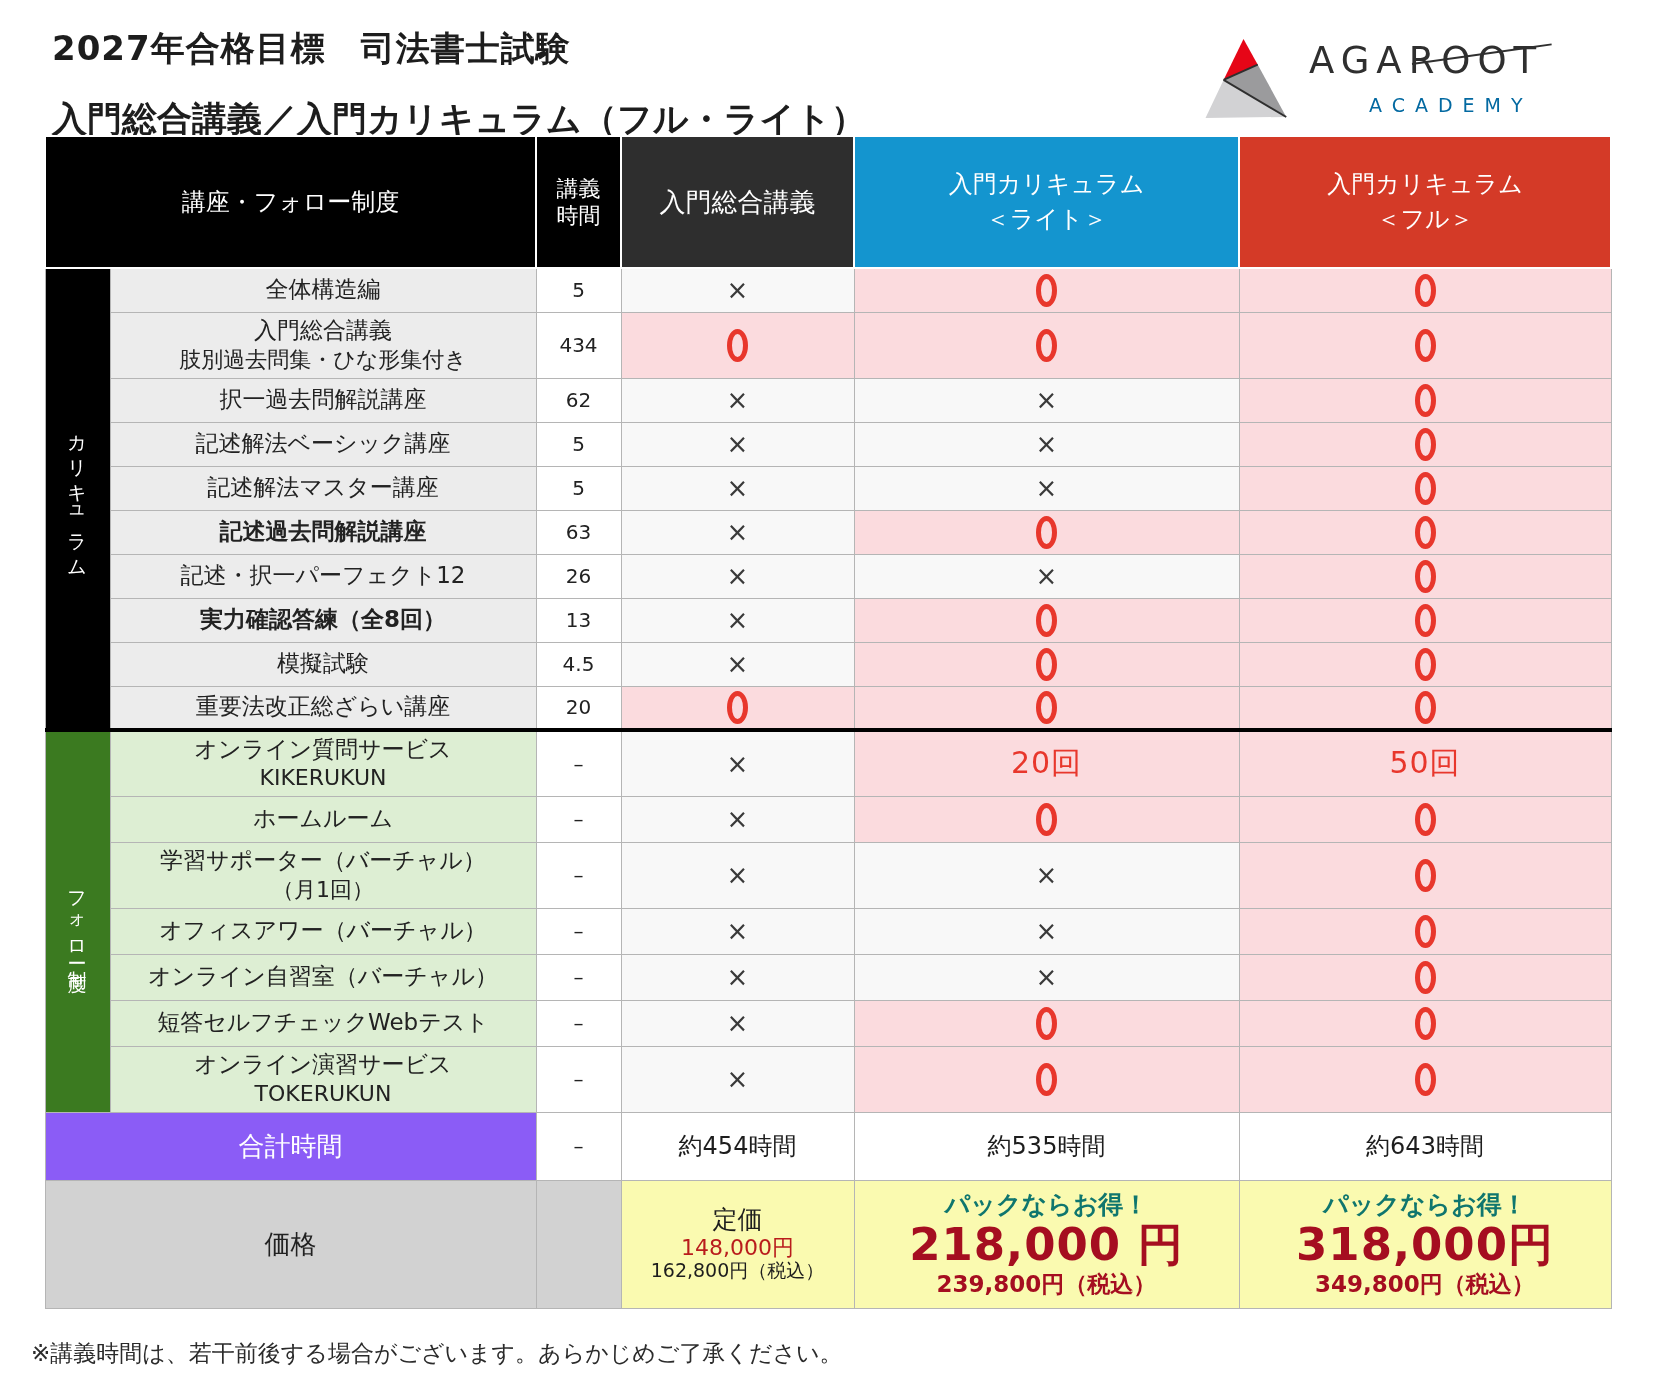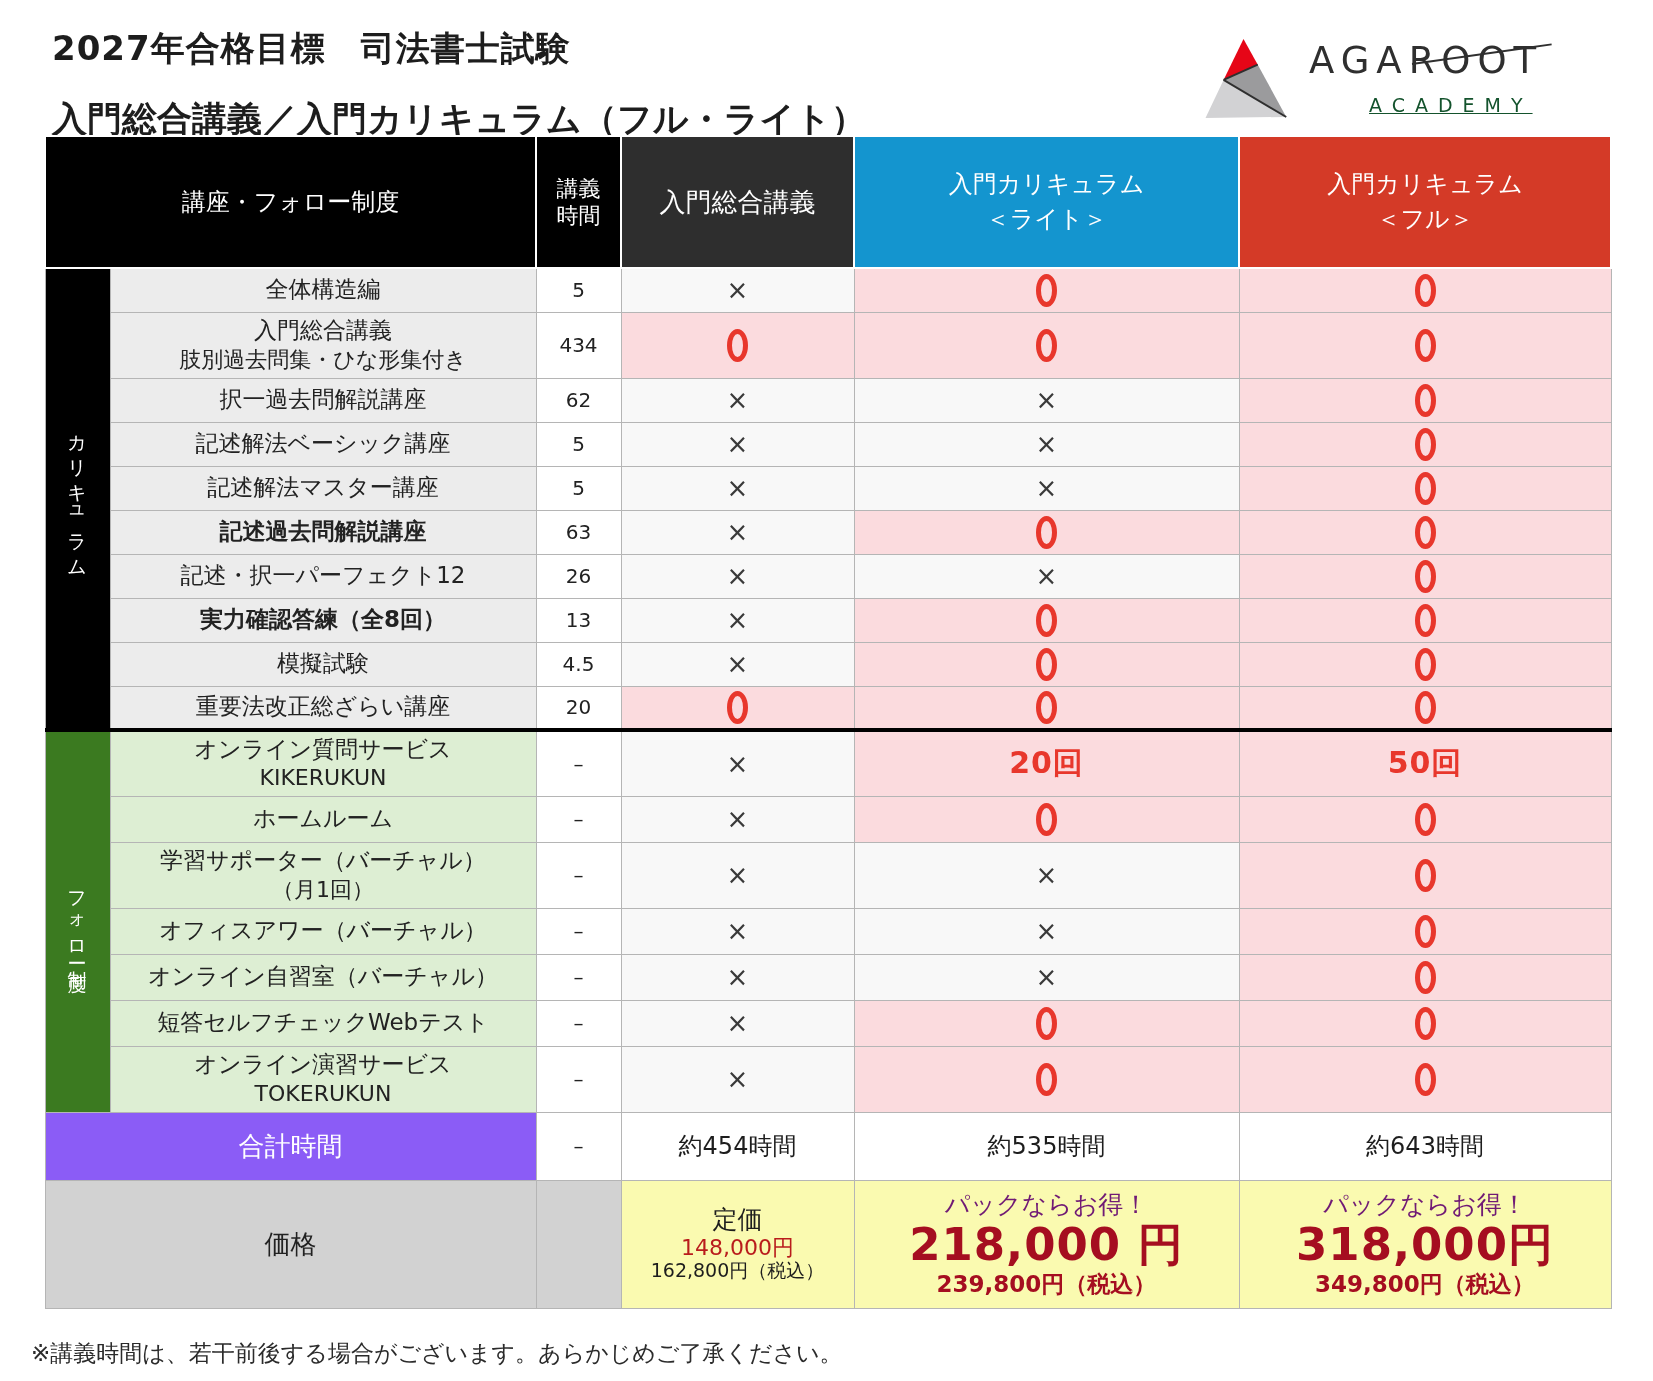--- a/index.html
+++ b/index.html
@@ -11,21 +11,21 @@
   .doc-header { position:absolute; left:52px; top:26px; }
   .doc-title-1 { font-size:34px; font-weight:bold; letter-spacing:1px; color:#1d1d1d; }
   .doc-title-2 { font-size:35px; font-weight:600; margin-top:24px; color:#1d1d1d; }
 
   .brand { position:absolute; left:1196px; top:30px; width:350px; height:95px; display:flex; align-items:center; }
   .brand-tri { width:95px; height:88px; margin-right:18px; }
   .brand-text { position:relative; }
   .brand-word { font-size:37px; letter-spacing:7px; color:#2f2f2f; font-weight:400; position:relative; }
   .brand-strike { position:absolute; left:44%; top:24px; width:60%; height:2px; background:#2f2f2f;
     transform:rotate(-8deg); transform-origin:left center; }
-  .brand-sub { font-size:19px; letter-spacing:10px; color:#14532d; margin-top:12px; padding-left:60px;text-decoration:underline; }
+  .brand-sub { font-size:19px; letter-spacing:10px; color:#0369a1; margin-top:12px; padding-left:60px; }
 
   
   table.cmp { position:absolute; left:44px; top:135px; width:1566px; border-collapse:collapse;
     table-layout:fixed; border:1px solid #aaaaaa; }
   td { border:1px solid #b5b5b5; text-align:center; vertical-align:middle; padding:0; }
 
   
   tr.header-row { height:132px; }
   tr.header-row td { border:2px solid #ffffff; }
   .h-gray  { background:#000000; color:#ffffff; font-size:24px; }
@@ -45,38 +45,38 @@
   .course-cell { background:#ececec; font-size:23px; color:#222; line-height:1.3; padding:1px 6px; }
   tr.sec-follow .course-cell { background:#ddeed3; }
   .course-cell.emph { font-weight:bold; }
   .course-sub { font-size:22px; }
   .hours-cell { background:#ffffff; font-size:20px; color:#222; }
   .mark-cell { background:#f8f8f8; }
   .mark-cell.bg-pink { background:#fbdbde; }
   .cross { font-size:26px; color:#3a3a3a; }
   .circle { display:inline-block; width:21px; height:33px; border:5px solid #e8372c;
     border-radius:50%; vertical-align:middle; }
-  .count { font-size:30px; font-weight:bold; color:#e8372c; letter-spacing:1px; }
+  .count { font-size:30px; font-weight:normal; color:#e8372c; letter-spacing:1px; }
   tr.section-divider td { border-top:4px solid #000000; }
 
   
   tr.total-row { height:68px; }
   .total-label { background:#8b5cf6; color:#ffffff; font-size:26px; }
   .total-hours { background:#ffffff; font-size:20px; }
   .total-value { background:#ffffff; font-size:24px; color:#1d1d1d; }
 
   
   tr.price-row { height:128px; }
   .price-label { background:#d2d2d2; font-size:26px; color:#222; }
   .price-empty { background:#d2d2d2; }
   .price-cell { background:#fafab0; line-height:1.15; }
   .p-std-1 { font-size:25px; color:#1d1d1d; }
   .p-std-2 { font-size:22px; color:#b91c1c; }
   .p-std-3 { font-size:19px; color:#1d1d1d; }
-  .p-pack-1 { font-size:25px; font-weight:normal; color:#701a75; }
+  .p-pack-1 { font-size:25px; font-weight:bold; color:#0f766e; }
   .p-pack-2 { font-size:45px; font-weight:bold; color:#a50e20; letter-spacing:1px; }
   .p-pack-3 { font-size:23px; font-weight:bold; color:#a50e20; }
 
   .footnote { position:absolute; left:31px; top:1338px; font-size:23px; color:#2b2b2b; }
 </style>
 </head>
 <body>
 
 <div class="page">
 

